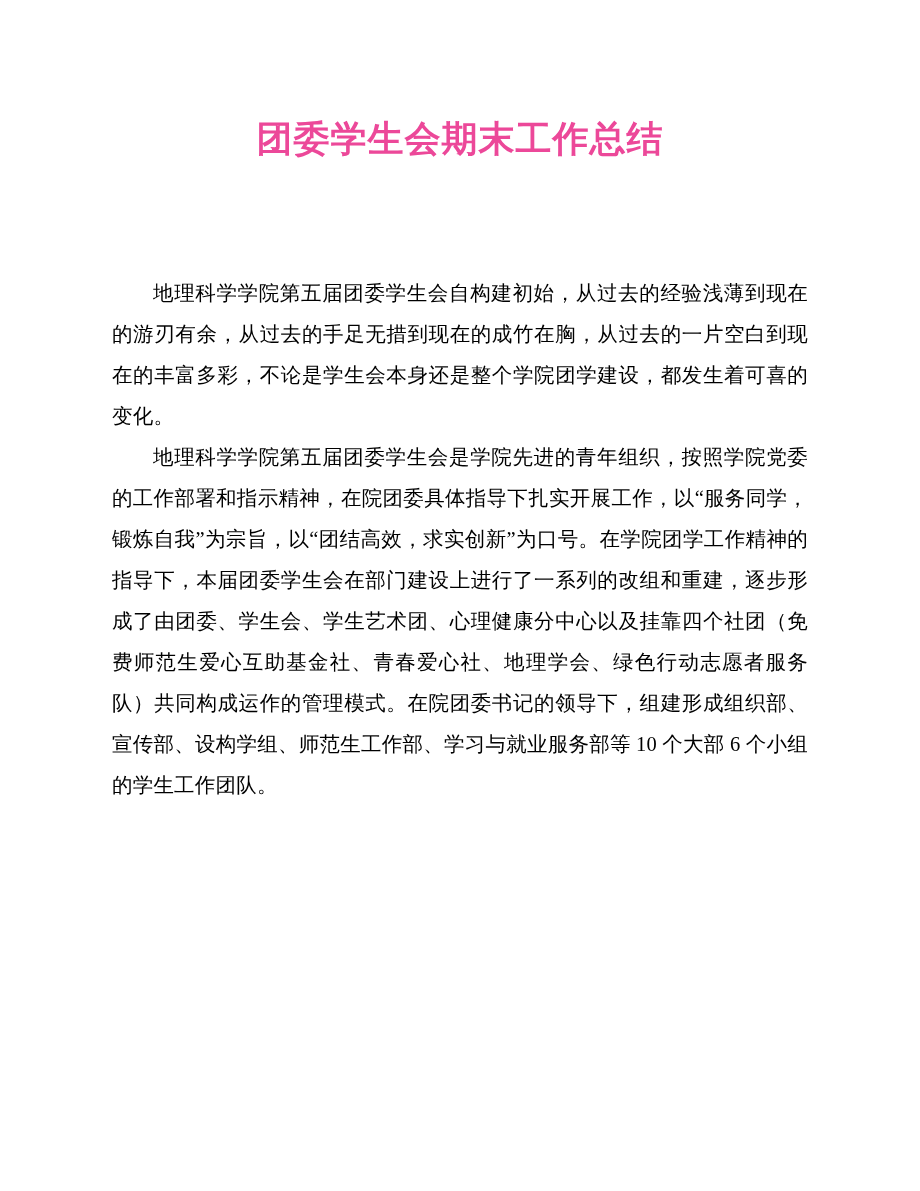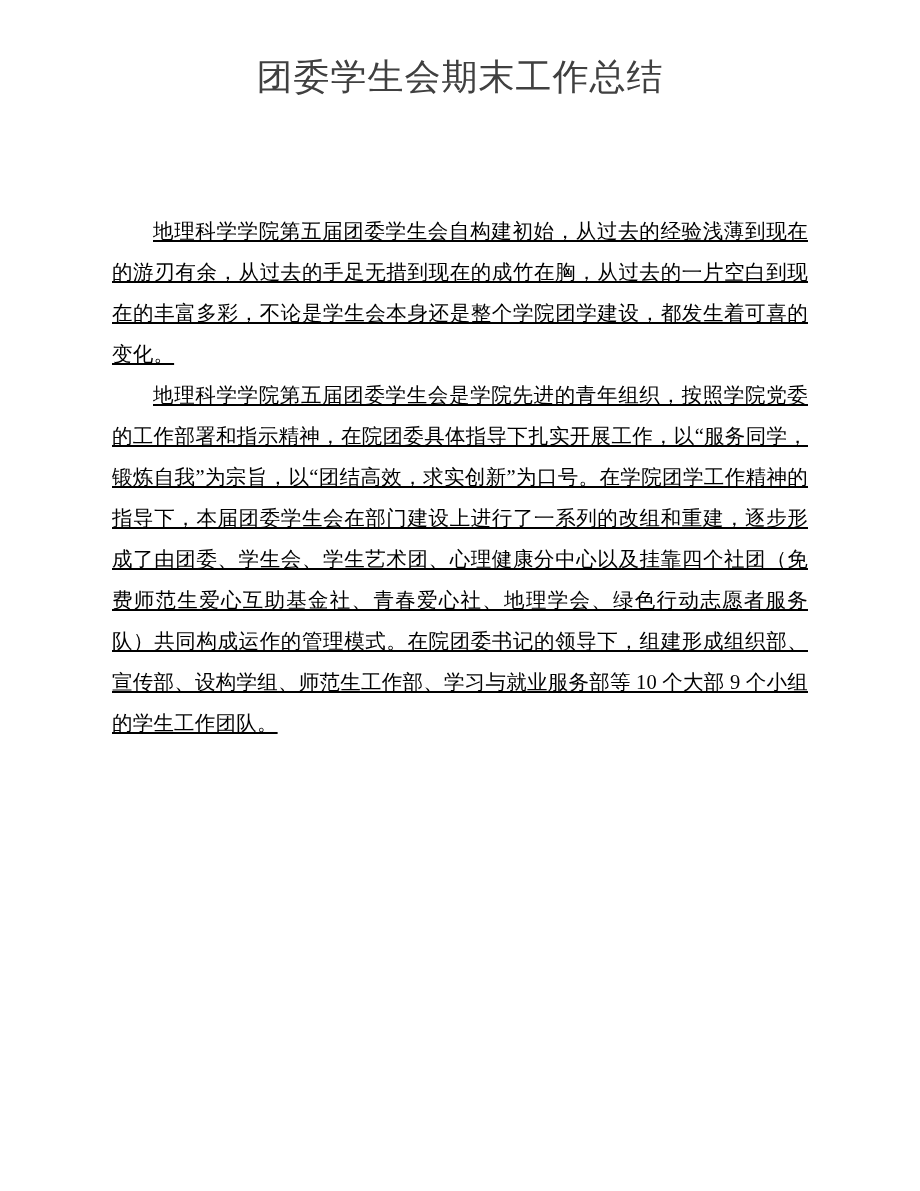--- a/index.html
+++ b/index.html
@@ -17,53 +17,52 @@
   .page {
     position: relative;
     width: 920px;
     height: 1191px;
     background: #ffffff;
     box-sizing: border-box;
     padding: 0 112px;
   }
   .doc-title {
     margin: 0;
-    padding-top: 54px;
+    padding-top: 116px;
     text-align: center;
     font-family: "Liberation Sans", "DejaVu Sans", sans-serif;
-    font-weight: normal;
+    font-weight: bold;
     font-size: 36px;
     line-height: 1.25;
     letter-spacing: 1px;
-    color: #404040;
+    color: #ec4899;
     white-space: nowrap;
   }
   .body-block {
     margin-top: 112px;
   }
   .para {
     margin: 0;
     font-size: 20.5px;
     line-height: 41px;
     text-align: justify;
     text-justify: inter-ideograph;
     text-indent: 2em;
     letter-spacing: 0.2px;
     word-break: break-all;
-    text-decoration: underline;
   }
   .para + .para {
     margin-top: 0;
   }
 </style>
 </head>
 <body>
 
 <div class="page">
 
   <h1 class="doc-title">团委学生会期末工作总结</h1>
 
   <div class="body-block">
     <p class="para">地理科学学院第五届团委学生会自构建初始，从过去的经验浅薄到现在的游刃有余，从过去的手足无措到现在的成竹在胸，从过去的一片空白到现在的丰富多彩，不论是学生会本身还是整个学院团学建设，都发生着可喜的变化。</p>
-    <p class="para">地理科学学院第五届团委学生会是学院先进的青年组织，按照学院党委的工作部署和指示精神，在院团委具体指导下扎实开展工作，以“服务同学，锻炼自我”为宗旨，以“团结高效，求实创新”为口号。在学院团学工作精神的指导下，本届团委学生会在部门建设上进行了一系列的改组和重建，逐步形成了由团委、学生会、学生艺术团、心理健康分中心以及挂靠四个社团（免费师范生爱心互助基金社、青春爱心社、地理学会、绿色行动志愿者服务队）共同构成运作的管理模式。在院团委书记的领导下，组建形成组织部、宣传部、设构学组、师范生工作部、学习与就业服务部等 10 个大部 9 个小组的学生工作团队。</p>
+    <p class="para">地理科学学院第五届团委学生会是学院先进的青年组织，按照学院党委的工作部署和指示精神，在院团委具体指导下扎实开展工作，以“服务同学，锻炼自我”为宗旨，以“团结高效，求实创新”为口号。在学院团学工作精神的指导下，本届团委学生会在部门建设上进行了一系列的改组和重建，逐步形成了由团委、学生会、学生艺术团、心理健康分中心以及挂靠四个社团（免费师范生爱心互助基金社、青春爱心社、地理学会、绿色行动志愿者服务队）共同构成运作的管理模式。在院团委书记的领导下，组建形成组织部、宣传部、设构学组、师范生工作部、学习与就业服务部等 10 个大部 6 个小组的学生工作团队。</p>
   </div>
 
 </div>
 
 </body></html>

